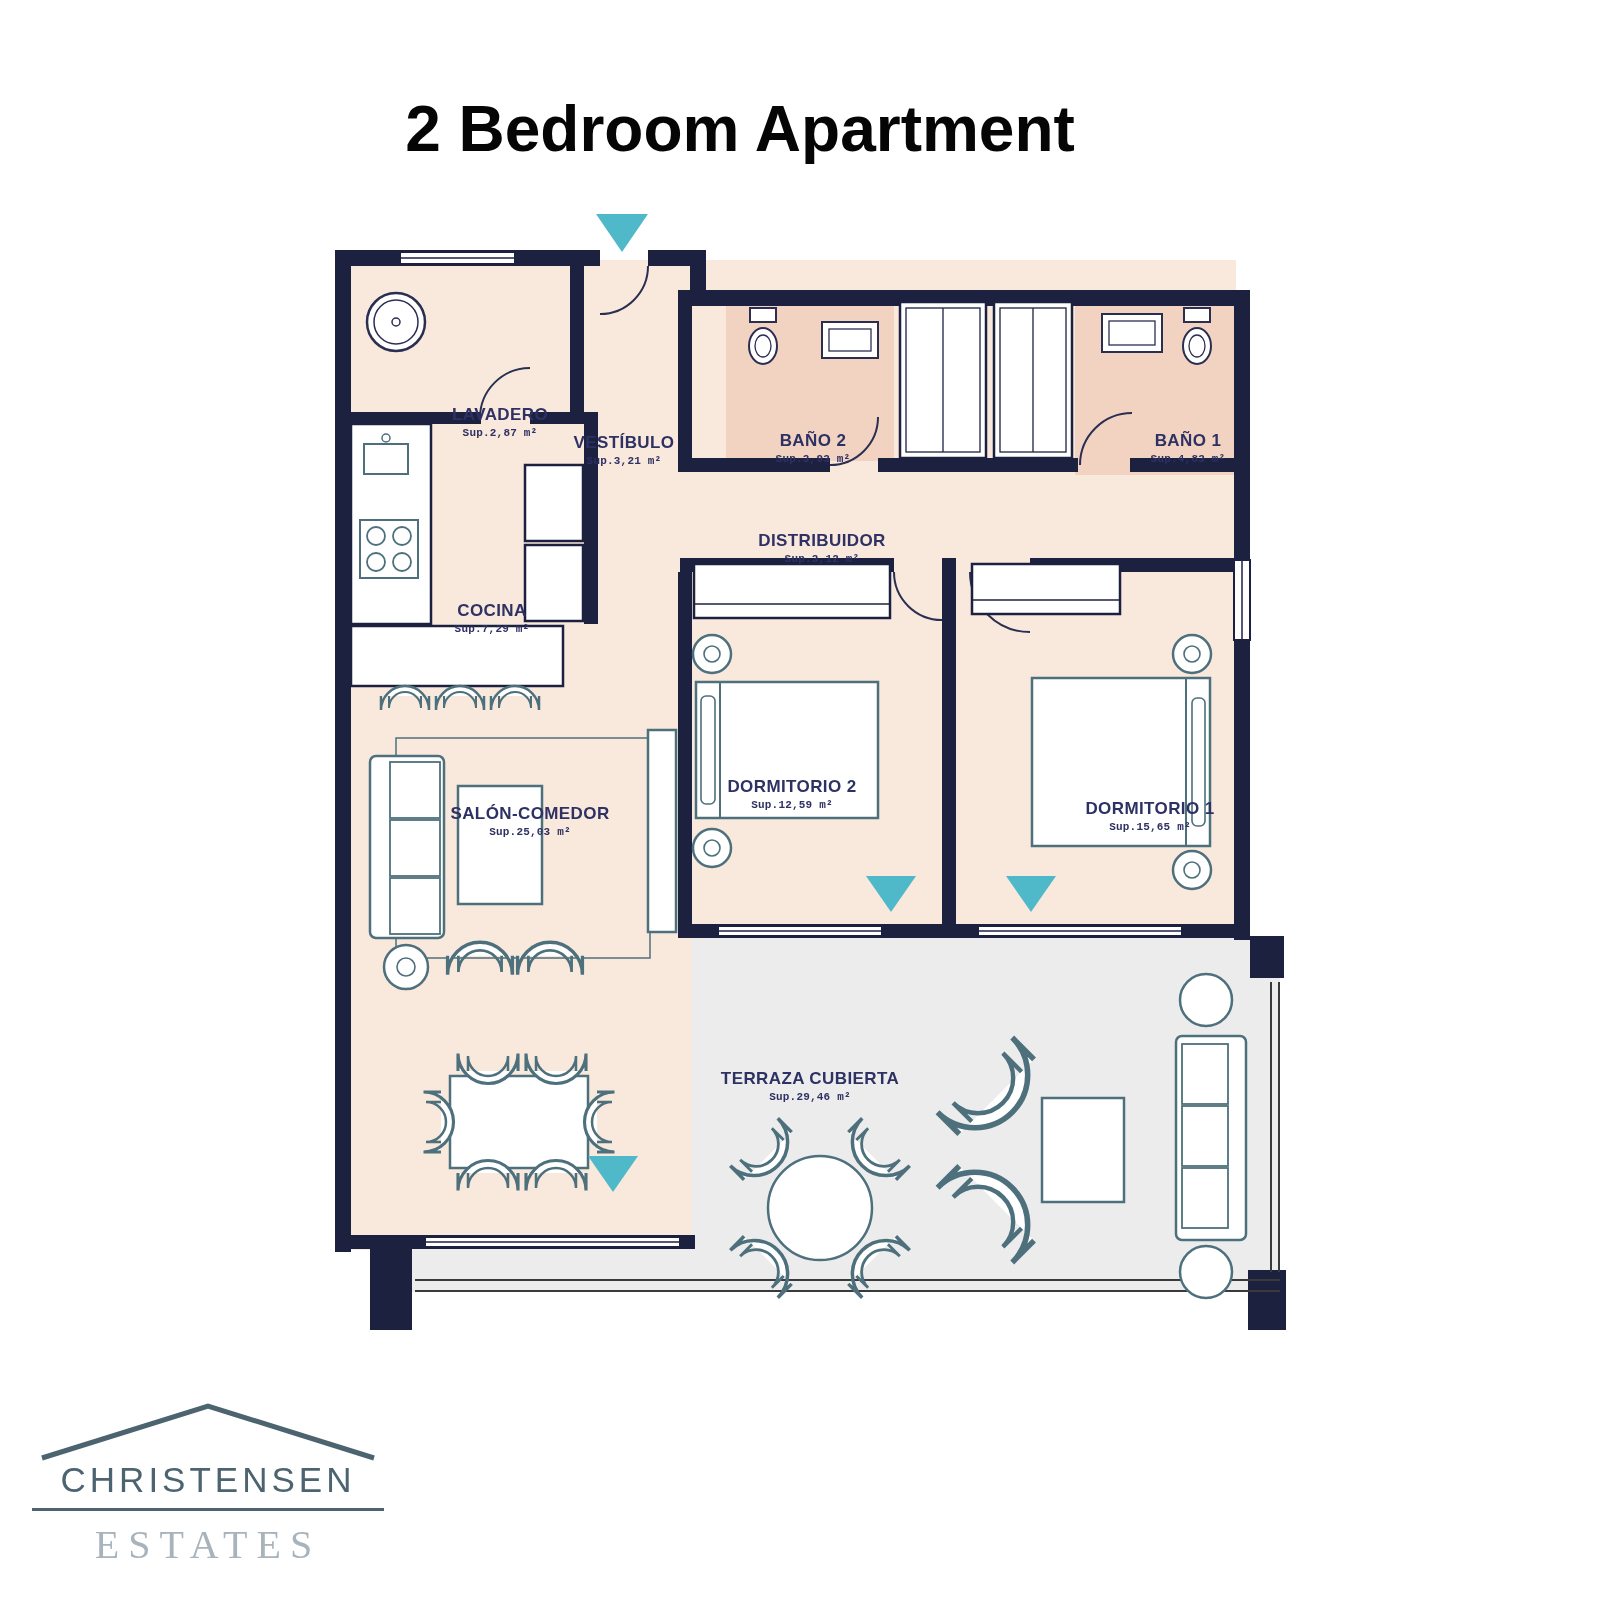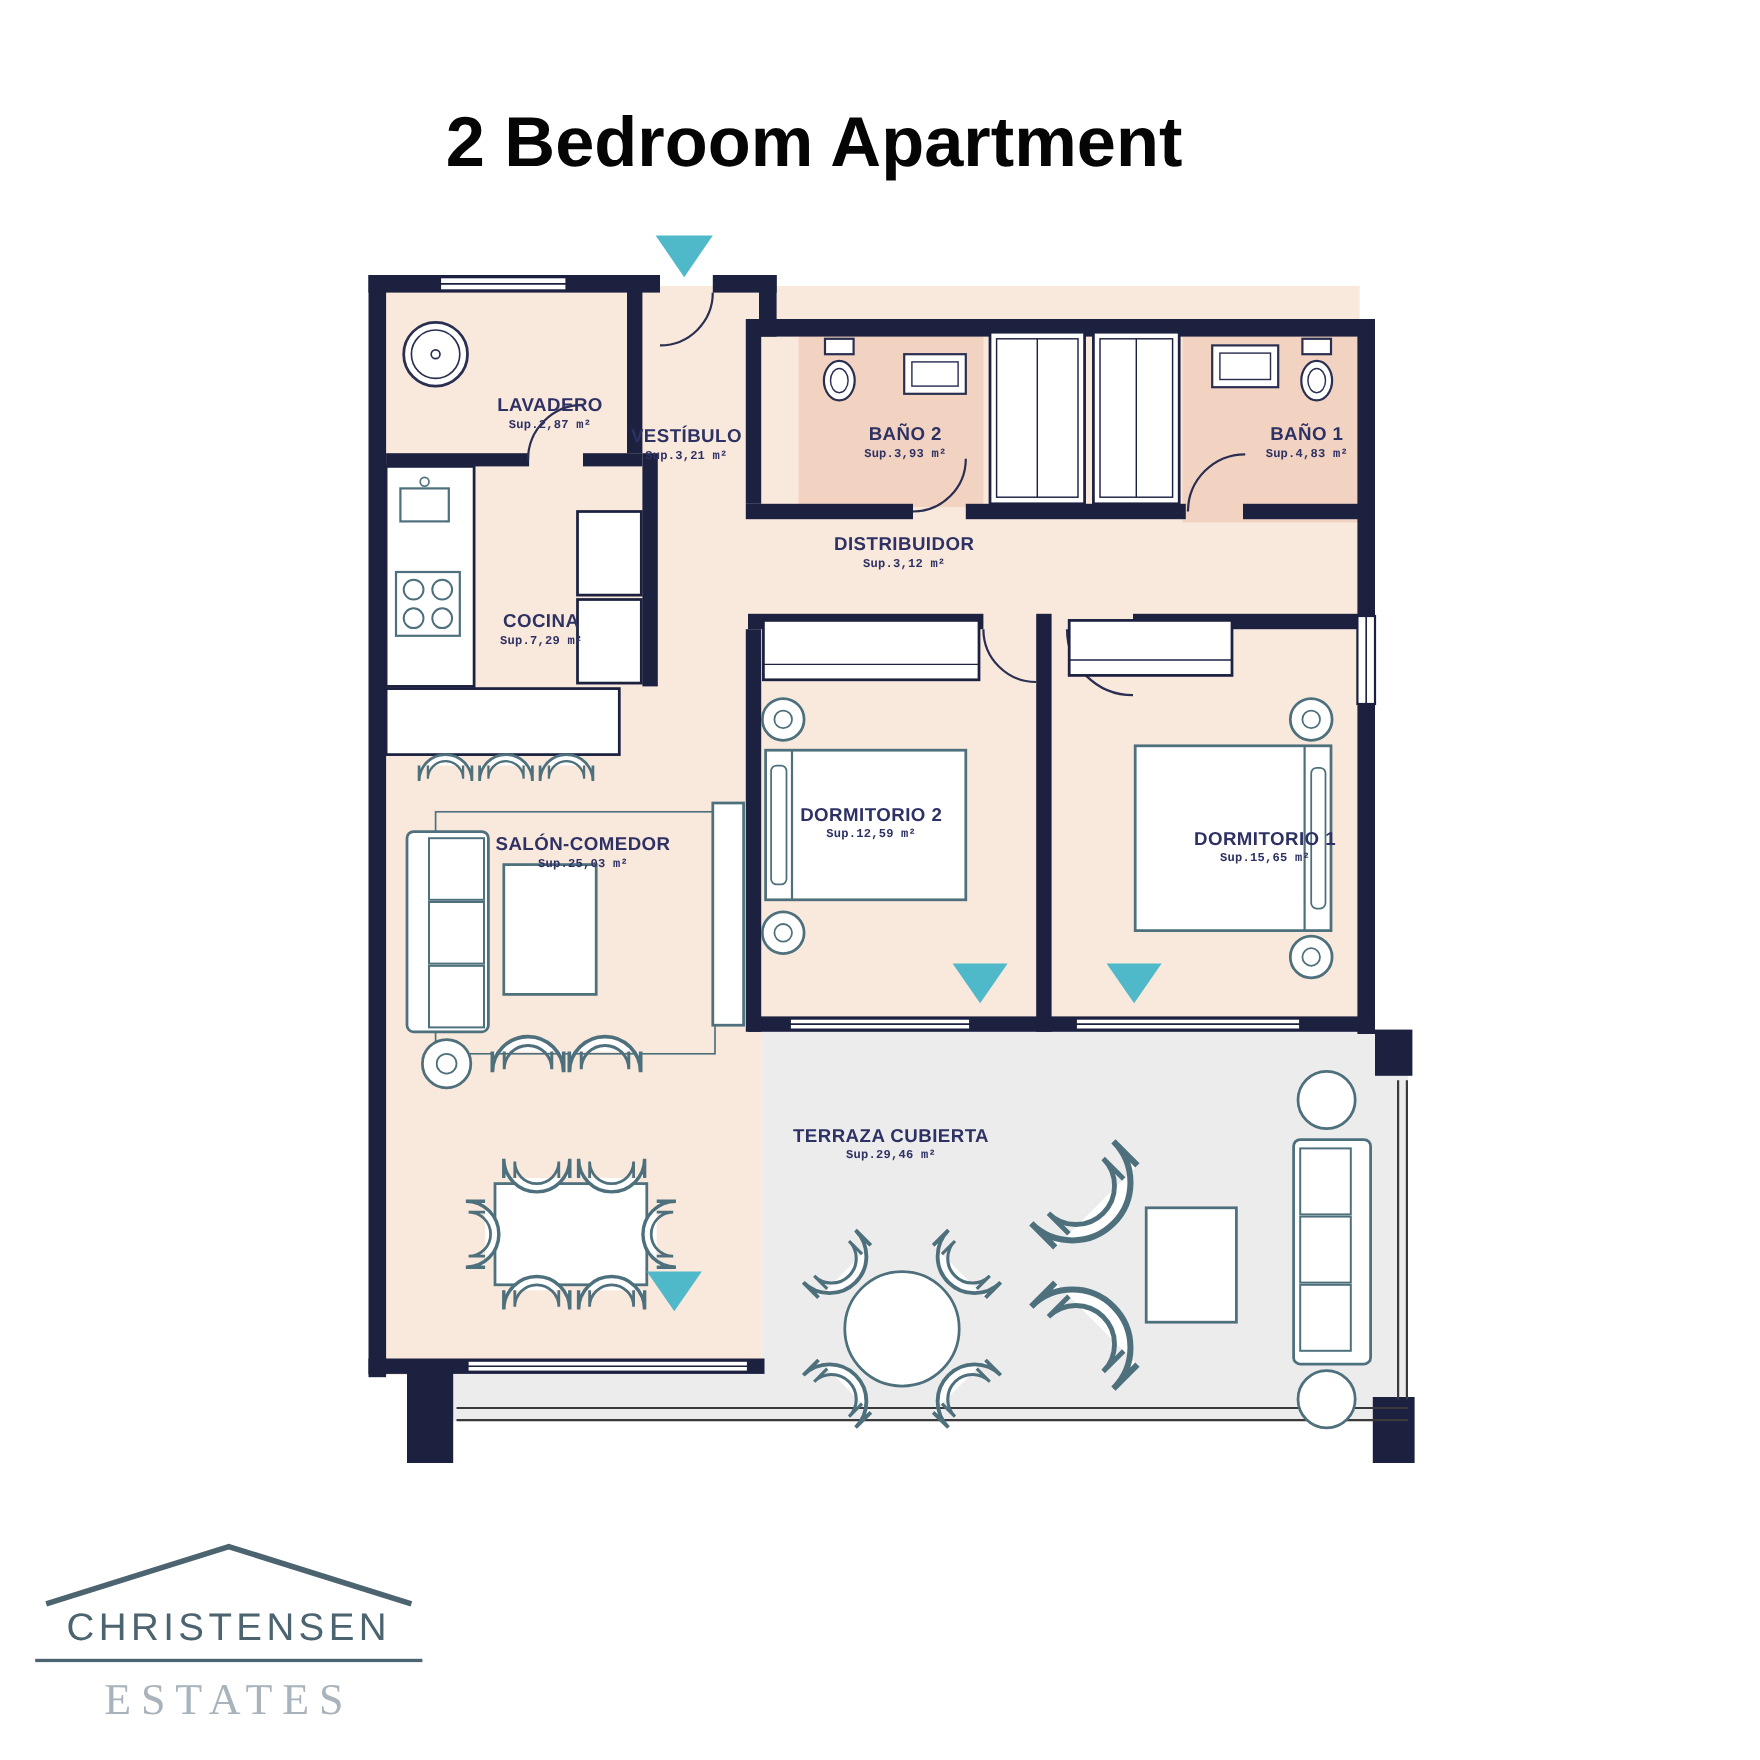--- a/index.html
+++ b/index.html
@@ -2,21 +2,21 @@
 <html><head>
 <meta charset="utf-8">
 <style>
   html,body{margin:0;padding:0;background:#ffffff;}
   body{width:1600px;height:1600px;position:relative;font-family:"Liberation Sans",sans-serif;overflow:hidden;}
   .title{position:absolute;left:0;top:48px;width:1480px;text-align:center;
          font-size:64px;font-weight:bold;color:#050505;letter-spacing:0px;margin-top:44px;}
   .plan{position:absolute;left:330px;top:190px;width:960px;height:1140px;}
   .plan svg{position:absolute;left:0;top:0;}
   .room-label{position:absolute;transform:translate(-50%,-50%);text-align:center;
-              color:#2e3163;white-space:nowrap;pointer-events:none;}
+              color:#2e3163;white-space:nowrap;pointer-events:none;margin-top:46px;}
   .room-label .rname{font-size:17px;font-weight:bold;letter-spacing:.4px;}
   .room-label .rsup{font-size:11px;font-weight:bold;margin-top:2px;letter-spacing:.2px;font-family:Liberation Mono, monospace;}
   .logo{position:absolute;left:28px;top:1396px;width:360px;text-align:center;}
   .logo .roof{display:block;margin:0 auto;}
   .logo .l1{font-size:35px;letter-spacing:4px;color:#4c6370;margin-top:-4px;}
   .logo .rule{border-bottom:3px solid #4c6370;width:352px;margin:8px auto 10px auto;}
   .logo .l2{font-family:"Liberation Serif",serif;font-size:40px;letter-spacing:9px;color:#a9b3bc;}
 </style>
 </head>
 <body>
@@ -244,21 +244,21 @@
   </svg>
 
   <div class="room-label" style="left:170px;top:186px">
     <div class="rname">LAVADERO</div>
       <div class="rsup">Sup.2,87 m²</div>
   </div>
   <div class="room-label" style="left:294px;top:214px">
     <div class="rname">VESTÍBULO</div>
       <div class="rsup">Sup.3,21 m²</div>
   </div>
-  <div class="room-label" style="left:493px;top:212px">
+  <div class="room-label" style="left:483px;top:212px">
     <div class="rname">BAÑO 2</div>
       <div class="rsup">Sup.3,93 m²</div>
   </div>
   <div class="room-label" style="left:858px;top:212px">
     <div class="rname">BAÑO 1</div>
       <div class="rsup">Sup.4,83 m²</div>
   </div>
   <div class="room-label" style="left:492px;top:312px">
     <div class="rname">DISTRIBUIDOR</div>
       <div class="rsup">Sup.3,12 m²</div>

